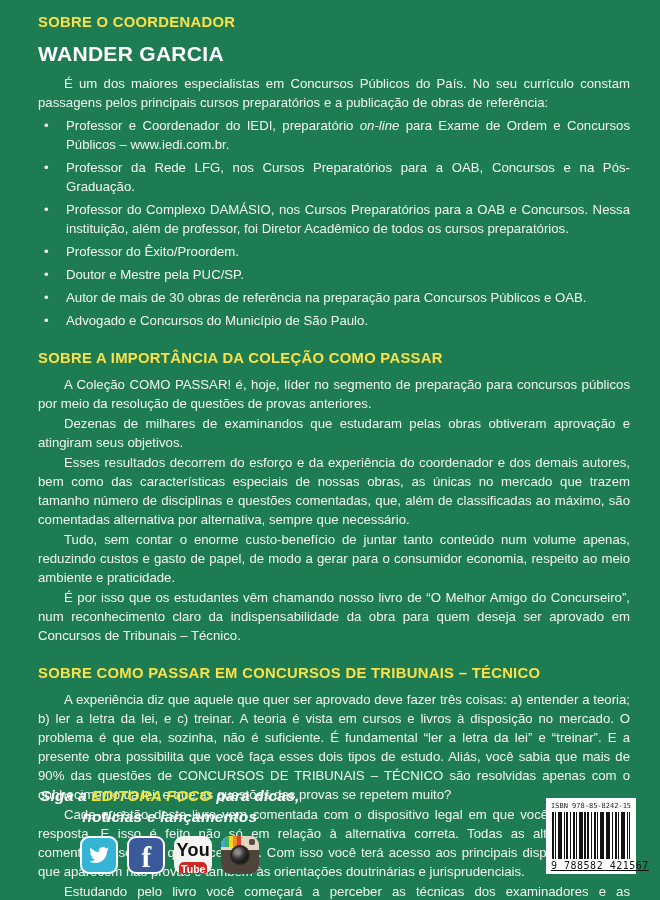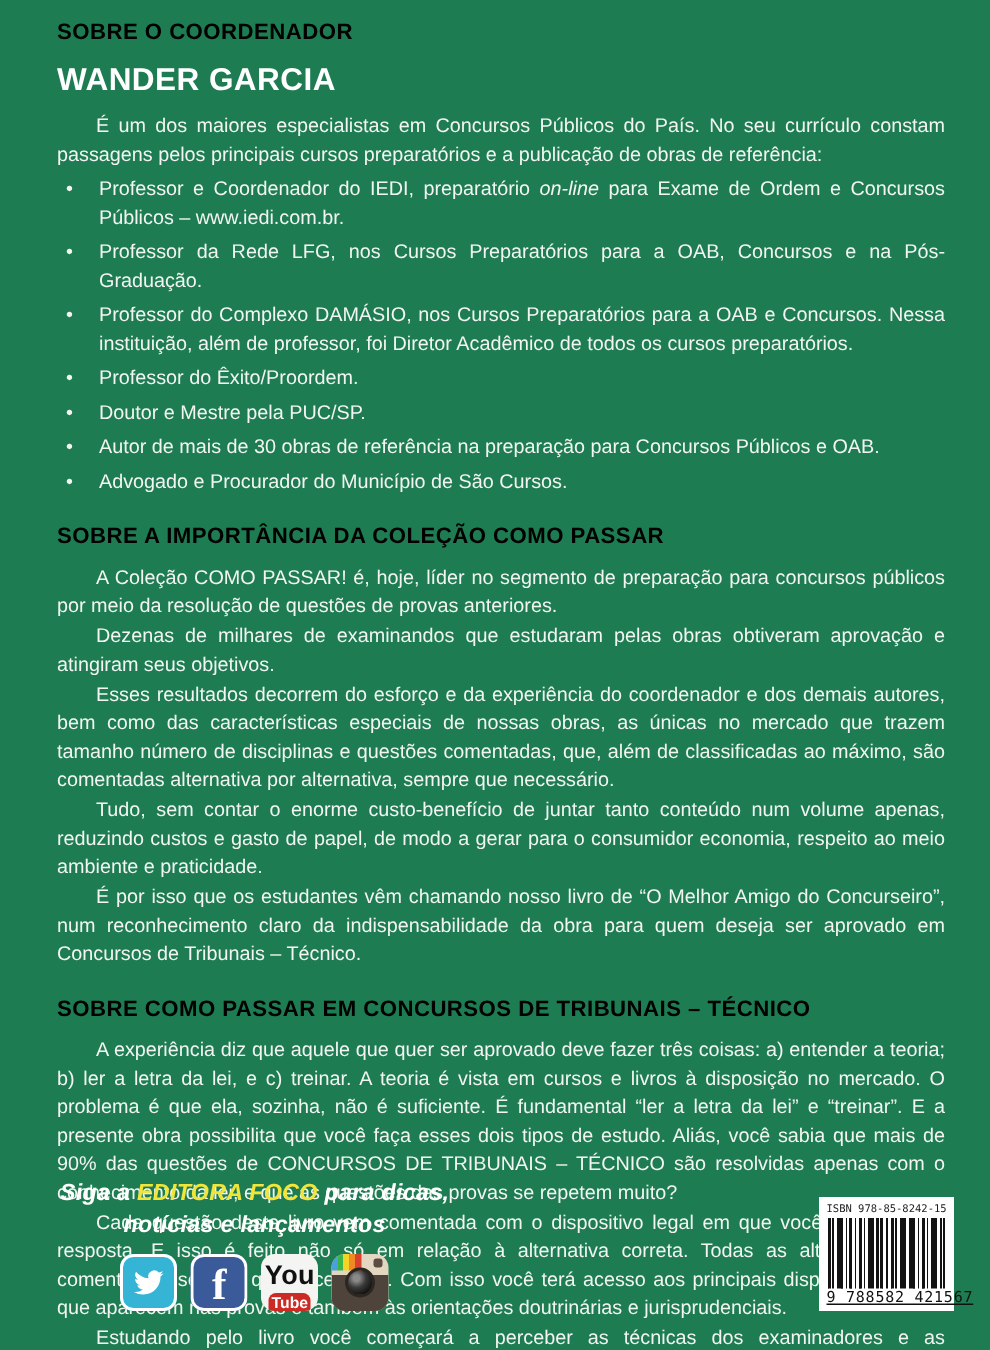--- a/index.html
+++ b/index.html
@@ -7,21 +7,21 @@
   body {
     background:#1e7c52;
     font-family:"Liberation Sans", sans-serif;
     color:#f2f5f1;
     position:relative;
     overflow:hidden;
   }
   .page { padding:14px 30px 0 38px; }
 
   h2.section-heading {
-    color:#000000;
+    color:#fde047;
     font-size:14.8px;
     font-weight:bold;
     letter-spacing:.3px;
     margin:0 0 9px 0;
   }
   section + section h2.section-heading { margin-top:20px; }
 
   h3.author-name {
     color:#ffffff;
     font-size:21px;
@@ -189,21 +189,21 @@
       <li>
           <span class="li-text">Professor do Êxito/Proordem.</span>
         </li>
       <li>
           <span class="li-text">Doutor e Mestre pela PUC/SP.</span>
         </li>
       <li>
           <span class="li-text">Autor de mais de 30 obras de referência na preparação para Concursos Públicos e OAB.</span>
         </li>
       <li>
-          <span class="li-text">Advogado e Procurador do Município de São Cursos.</span>
+          <span class="li-text">Advogado e Concursos do Município de São Paulo.</span>
         </li>
     </ul>
   </section>
 
   <section>
     <h2 class="section-heading">SOBRE A IMPORTÂNCIA DA COLEÇÃO COMO PASSAR</h2>
     <p class="body-par">A Coleção COMO PASSAR! é, hoje, líder no segmento de preparação para concursos públicos por meio da resolução de questões de provas anteriores.</p>
     <p class="body-par">Dezenas de milhares de examinandos que estudaram pelas obras obtiveram aprovação e atingiram seus objetivos.</p>
     <p class="body-par">Esses resultados decorrem do esforço e da experiência do coordenador e dos demais autores, bem como das características especiais de nossas obras, as únicas no mercado que trazem tamanho número de disciplinas e questões comentadas, que, além de classificadas ao máximo, são comentadas alternativa por alternativa, sempre que necessário.</p>
     <p class="body-par">Tudo, sem contar o enorme custo-benefício de juntar tanto conteúdo num volume apenas, reduzindo custos e gasto de papel, de modo a gerar para o consumidor economia, respeito ao meio ambiente e praticidade.</p>

